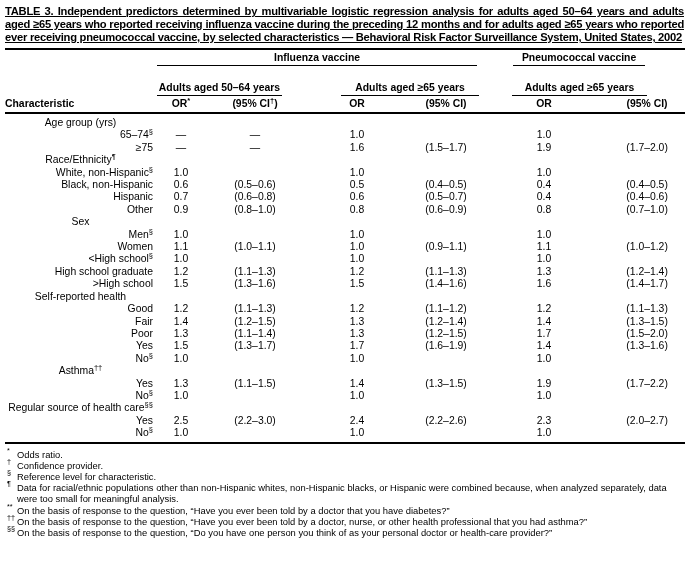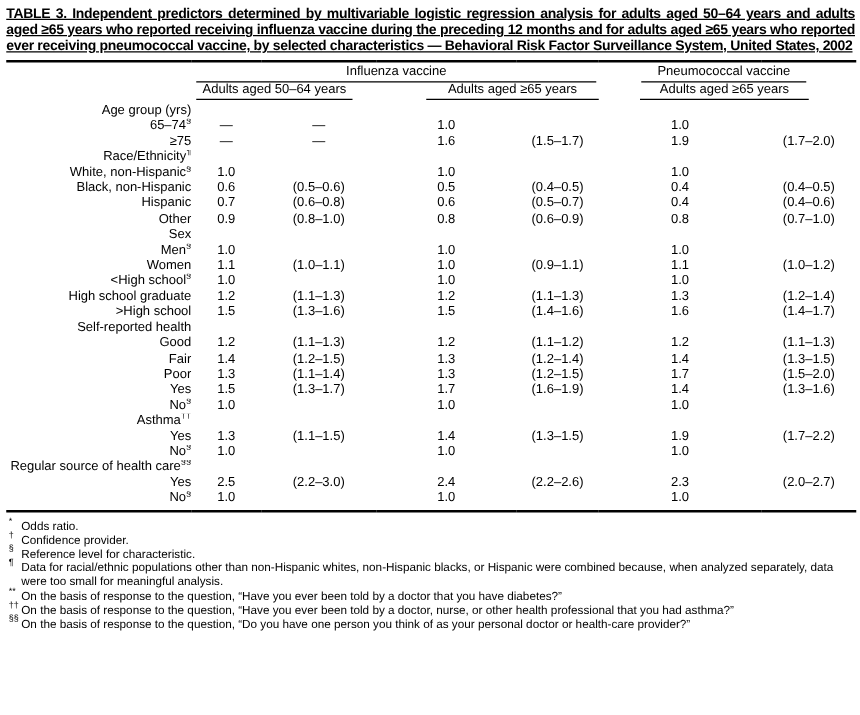--- a/index.html
+++ b/index.html
@@ -11,40 +11,40 @@
   .page{padding:5px 4px 0 5px;}
   .title{
     font-weight:bold;font-size:11.2px;line-height:13px;letter-spacing:-0.25px;
     text-align:justify;margin:0 0 4px 0;text-decoration:underline;
   }
   table{
     width:680px;border-collapse:collapse;table-layout:fixed;
     border-top:2px solid #000;
   }
   thead th{
-    font-weight:normal;font-size:10.4px;line-height:12px;
+    font-weight:bold;font-size:10.4px;line-height:12px;
     padding:0;vertical-align:bottom;text-align:center;white-space:nowrap;
   }
   tr.grp th{padding-top:2px;}
   .gline,.sline{border-bottom:1px solid #000;padding-bottom:1px;text-align:center;}
   .gline-flu{margin:0 2px 0 4px;}
   .gline-pn{margin:0 40px 0 34px;}
-  .sline-5064{margin:0 19px 0 4px;}
+  .sline-5064{margin:16px 19px 0 4px;}
   .sline-flu65{margin:0 0 0 40px;}
   .sline-pn65{margin:0 38px 0 33px;}
   tr.cols th{border-bottom:2px solid #000;padding:2px 0 2px 0;}
   th.char-h{text-align:left;padding-left:3px;}
   tbody td{
     font-size:10.4px;line-height:12.4px;height:12.4px;
     padding:0;text-align:center;vertical-align:bottom;white-space:nowrap;
     overflow:hidden;
   }
   tbody tr:first-child td{padding-top:3px;}
   tbody tr:last-child td{padding-bottom:2px;border-bottom:2px solid #000;}
-  td.sec{text-align:right;padding-left:3px;}
+  td.sec{text-align:center;padding-left:3px;}
   td.itm{text-align:right;padding-left:15px;}
   td.itm2{text-align:right;padding-left:24px;}
   sup{font-size:7.5px;line-height:0;}
   .footnotes{margin-top:5px;width:680px;}
   .fn{
     position:relative;padding-left:12px;font-size:9.4px;line-height:11.2px;
     text-align:left;
   }
   .fnm{position:absolute;left:2px;top:2px;font-size:7.2px;}
 </style>
@@ -79,20 +79,29 @@
         <th colspan="2">
           <div class="sline sline-5064">Adults aged 50–64 years</div>
         </th>
         <th colspan="2">
           <div class="sline sline-flu65">Adults aged ≥65 years</div>
         </th>
         <th colspan="2">
           <div class="sline sline-pn65">Adults aged ≥65 years</div>
         </th>
       </tr>
+      <tr class="cols">
+        <th class="char-h">Characteristic</th>
+        <th>OR<sup>*</sup></th>
+        <th>(95% CI<sup>†</sup>)</th>
+        <th>OR</th>
+        <th>(95% CI)</th>
+        <th>OR</th>
+        <th>(95% CI)</th>
+      </tr>
     </thead>
     <tbody>
         <tr>
           <td class="sec">Age group (yrs)</td>
           <td></td>
           <td></td>
           <td></td>
           <td></td>
           <td></td>
           <td></td>

